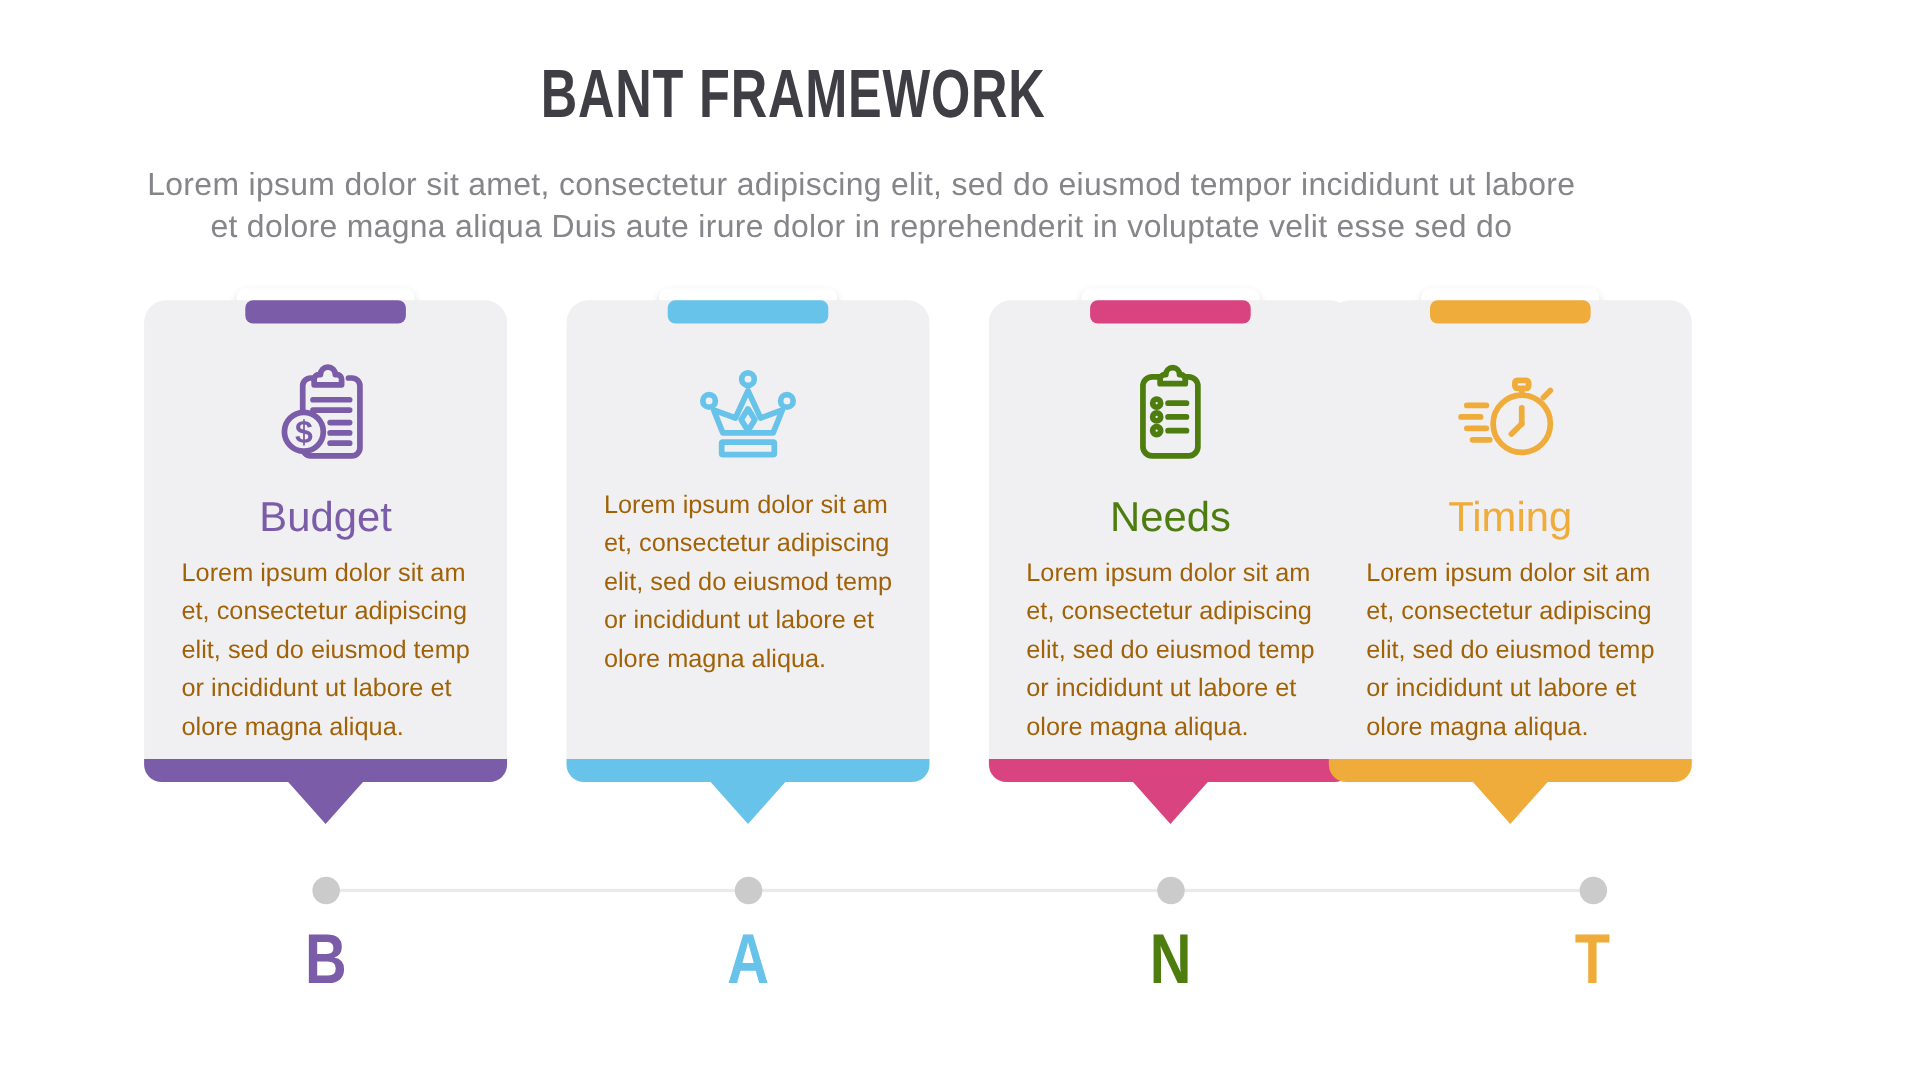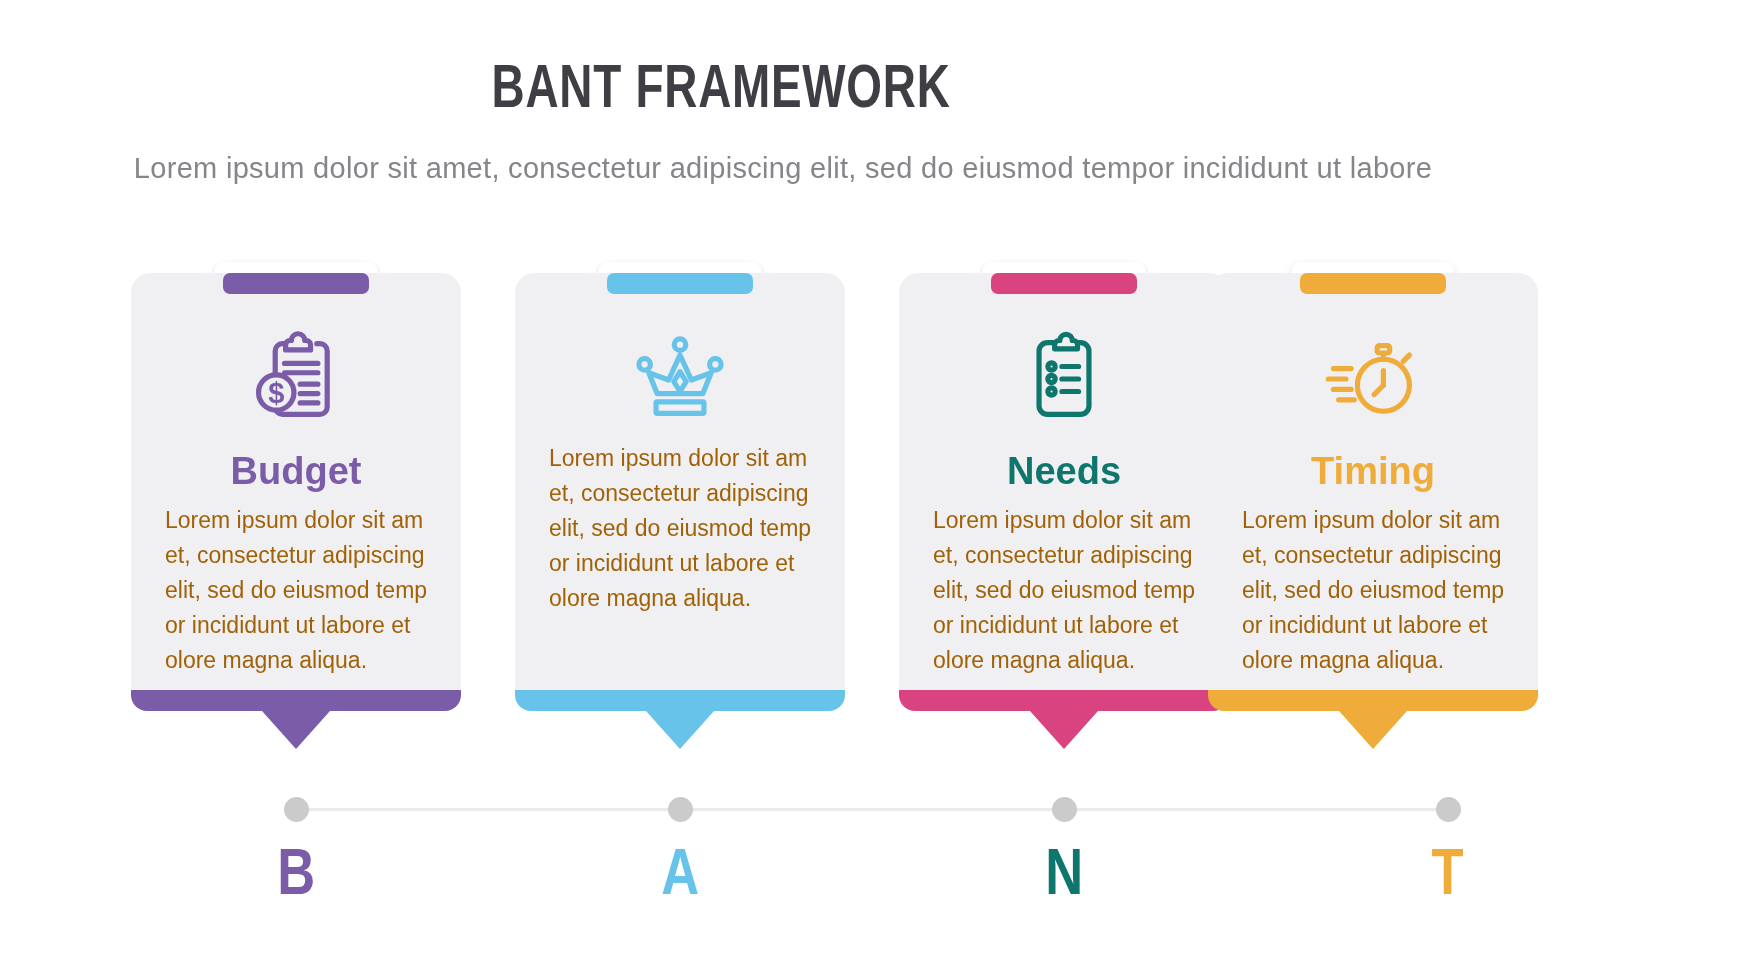--- a/index.html
+++ b/index.html
@@ -25,34 +25,34 @@
     border-radius:9px;box-shadow:0 4px 8px rgba(60,60,70,.20);z-index:1;
   }
   .tab{position:absolute;top:11px;left:92px;width:146px;height:21px;border-radius:7px;z-index:3;}
   .card-body{
     position:absolute;top:11px;left:0;width:330px;height:417px;background:#f0eff1;
     border-radius:20px 20px 0 0;z-index:2;display:flex;flex-direction:column;align-items:center;
     box-sizing:border-box;
   }
   .card-icon{margin-top:54px;width:104px;height:104px;flex:0 0 auto;}
   .card-icon svg{width:104px;height:104px;display:block;}
-  .card-title{margin:18px 0 0 0;font-size:38px;font-weight:700;line-height:44px;}
+  .card-title{margin:18px 0 0 0;font-size:38px;font-weight:400;line-height:44px;}
   .card-text{
     margin:10px 0 0 0;width:330px;box-sizing:border-box;padding:0 30px 0 34px;
     font-size:23px;line-height:35px;color:#a16207;text-align:left;white-space:pre-line;
   }
   .band{position:absolute;top:428px;left:0;width:330px;height:21px;border-radius:0 0 16px 16px;z-index:2;}
   .pointer{
     position:absolute;top:449px;left:131px;width:0;height:0;z-index:2;
     border-left:34px solid transparent;border-right:34px solid transparent;border-top:38px solid;
   }
   
   .c0-fg{color:#7a5ca8}.c0-bg{background:#7a5ca8}.c0-pt{border-top-color:#7a5ca8}
   .c1-fg{color:#67c3e9}.c1-bg{background:#67c3e9}.c1-pt{border-top-color:#67c3e9}
-  .c2-fg{color:#0f766e}.c2-bg{background:#d84380}.c2-pt{border-top-color:#d84380}
+  .c2-fg{color:#4d7c0f}.c2-bg{background:#d84380}.c2-pt{border-top-color:#d84380}
   .c3-fg{color:#efac3a}.c3-bg{background:#efac3a}.c3-pt{border-top-color:#efac3a}
   
   .tl-line{position:absolute;top:808px;left:296px;width:1152px;height:3px;background:#eaeaea;}
   .tl-dot{position:absolute;top:797px;width:25px;height:25px;border-radius:50%;background:#cbcbcb;}
   .d0{left:284px}.d1{left:668px}.d2{left:1052px}.d3{left:1436px}
   .tl-letter{
     position:absolute;top:840px;width:100px;text-align:center;
     font-size:64px;font-weight:700;line-height:64px;
   }
   .tl-letter span{display:inline-block;transform:scaleX(.82);transform-origin:center;}
@@ -61,20 +61,21 @@
 </head>
 <body>
 
 <div class="stage">
 
   <div class="main-title">
     <span>BANT FRAMEWORK</span>
   </div>
   <div class="subtitle">
     <div>Lorem ipsum dolor sit amet, consectetur adipiscing elit, sed do eiusmod tempor incididunt ut labore</div>
+    <div>et dolore magna aliqua Duis aute irure dolor in reprehenderit in voluptate velit esse sed do</div>
   </div>
 
   <div class="card-col col-0">
     <div class="tab-back"></div>
     <div class="tab c0-bg"></div>
     <div class="card-body">
       <div class="card-icon c0-fg">
         <svg viewBox="0 0 100 100" fill="none" stroke="currentColor" stroke-width="5" stroke-linecap="round" stroke-linejoin="round">
           <path d="M40,16 h-3 a7,7 0 0 0 -7,7 v54 a7,7 0 0 0 7,7 h36 a7,7 0 0 0 7,-7 v-54 a7,7 0 0 0 -7,-7 h-3"></path>
           <path d="M40,22 v-5 a4,4 0 0 1 4,-4 h1.5 a6.5,6.5 0 0 1 13,0 h1.5 a4,4 0 0 1 4,4 v5 z"></path>

